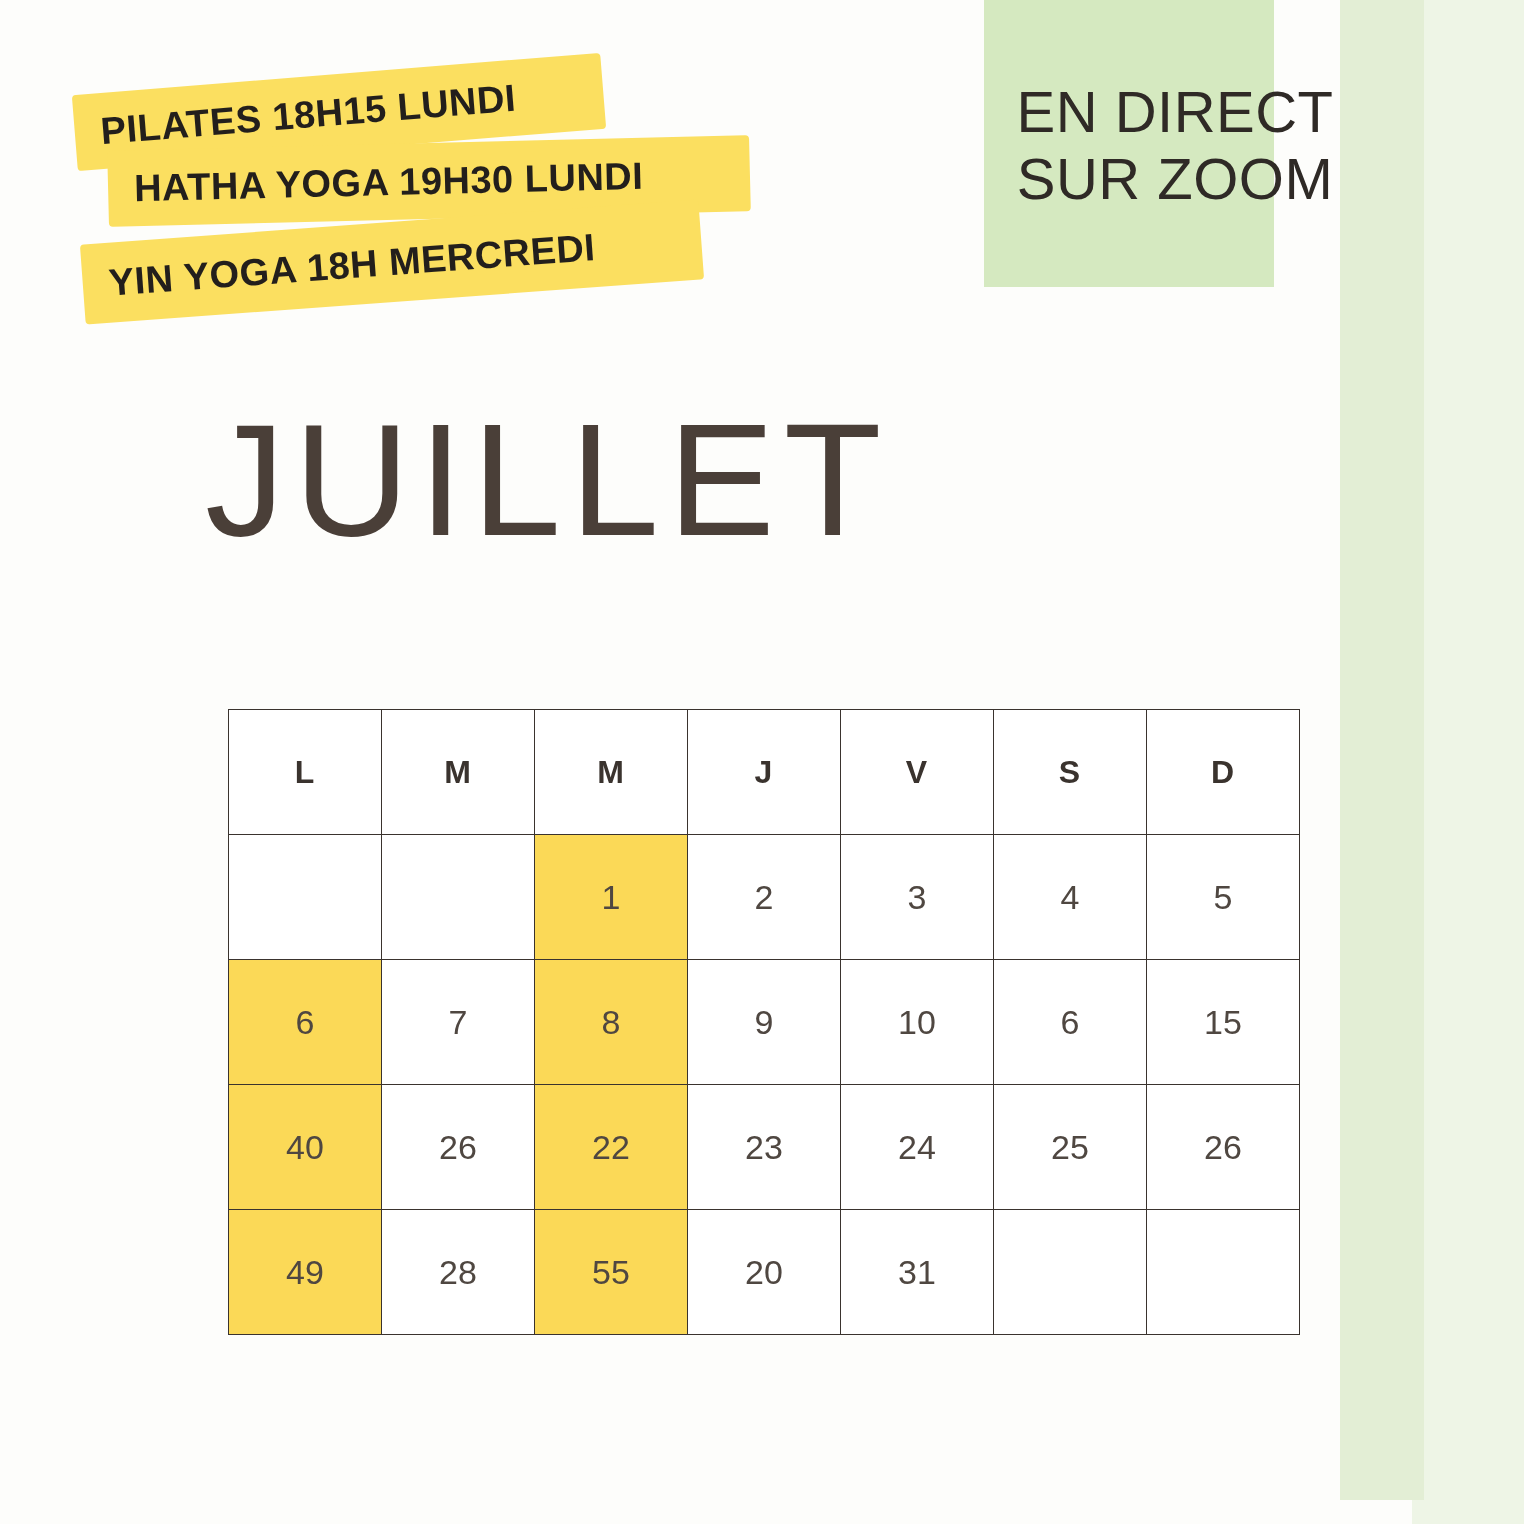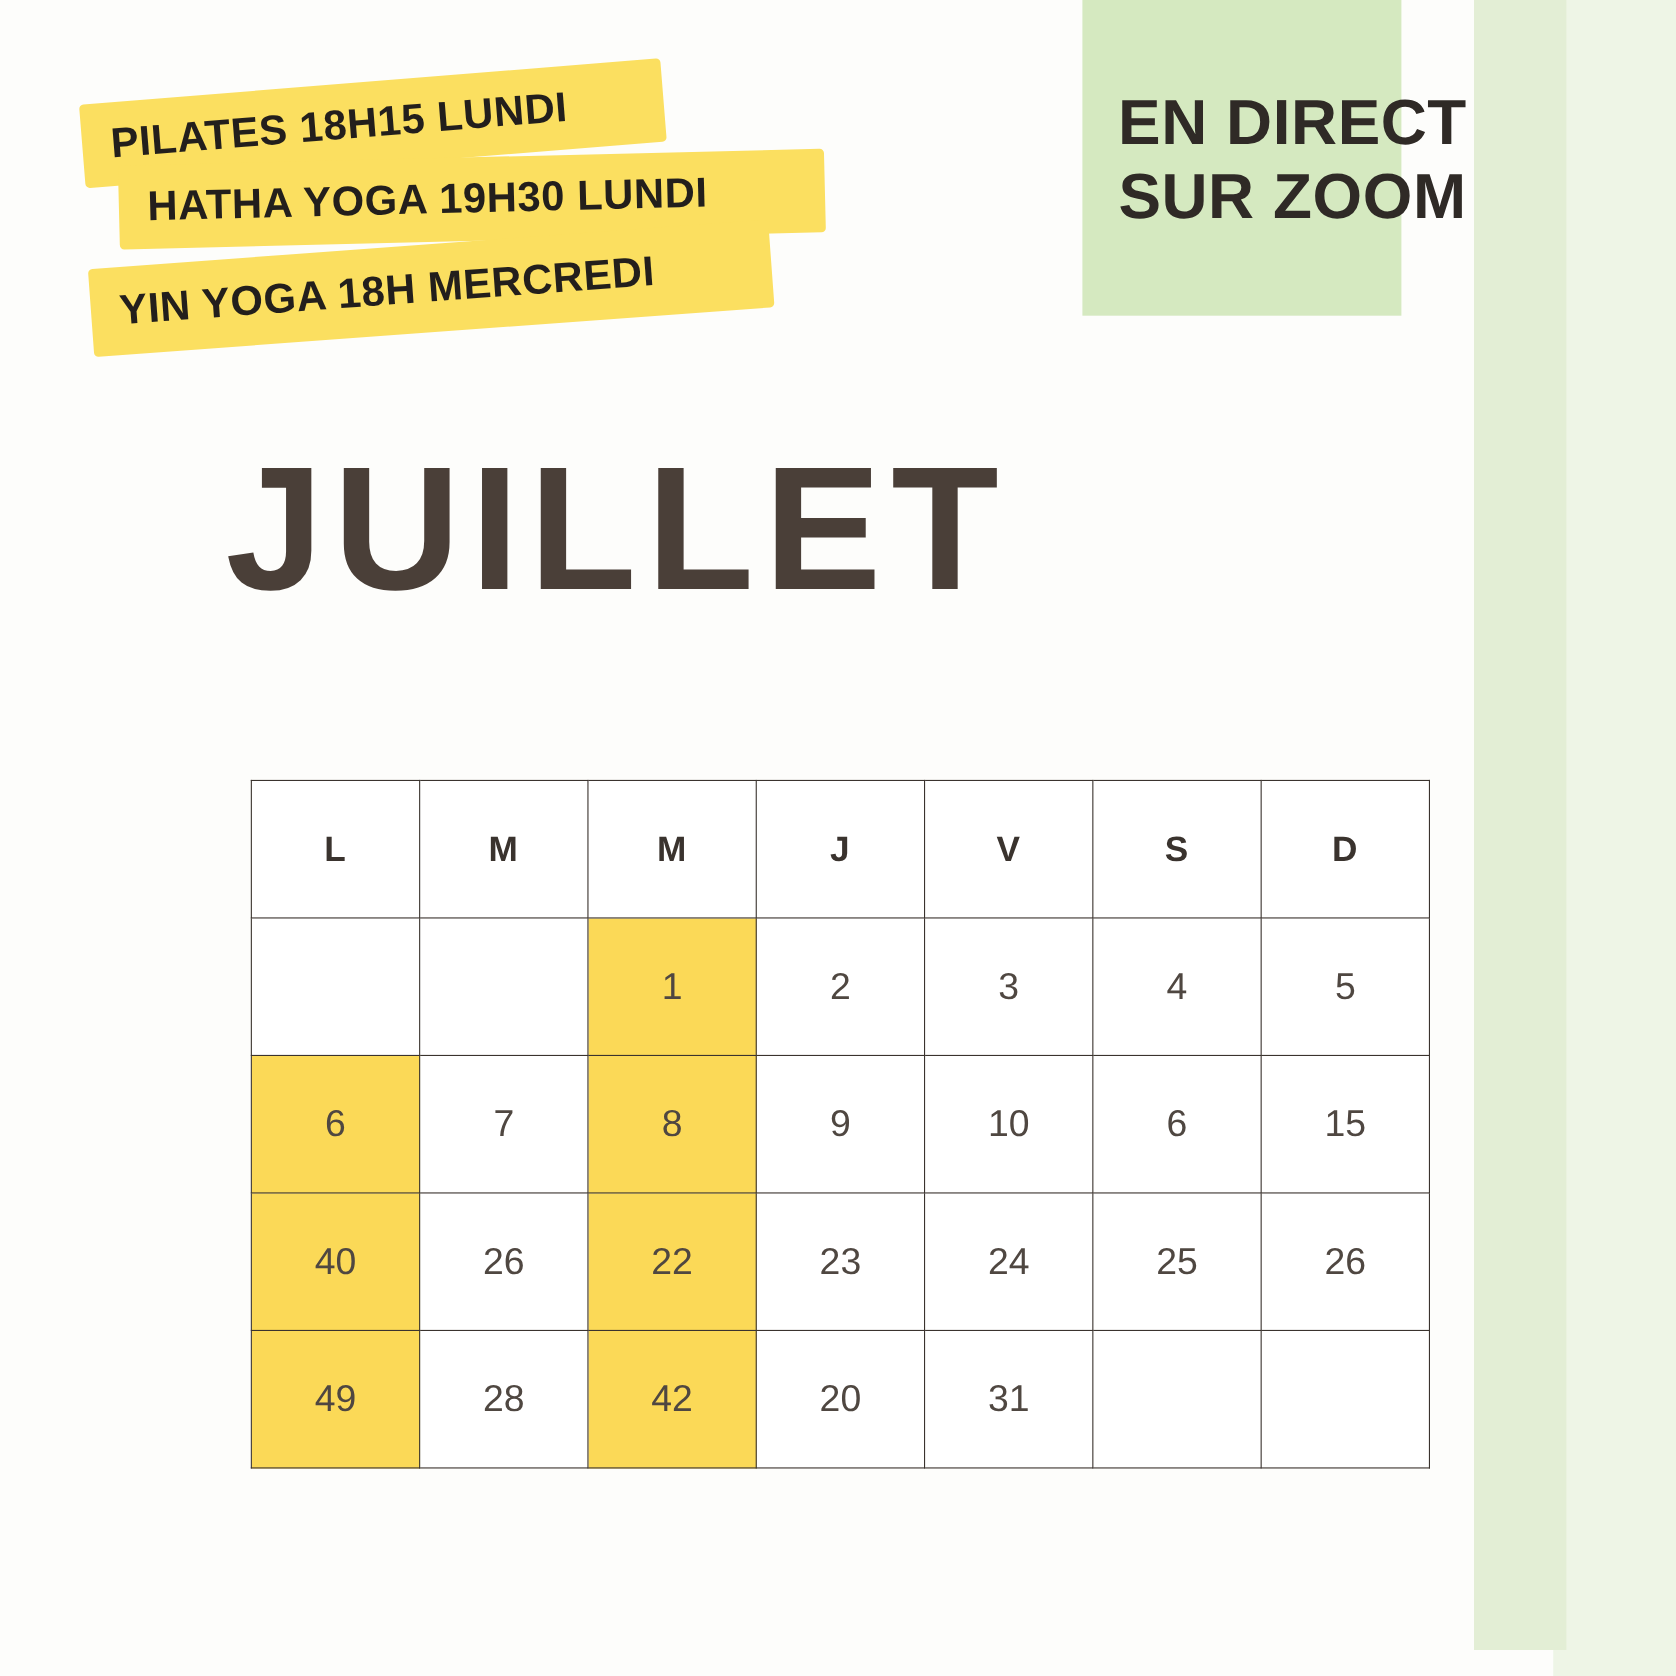--- a/index.html
+++ b/index.html
@@ -43,21 +43,21 @@
 
   
   .zoom-head {
     position: absolute;
     left: 960px;
     top: 78px;
     width: 430px;
     text-align: center;
     color: #2f2a26;
     font-size: 58px;
-    font-weight: 700;
+    font-weight: 400;
     line-height: 1.16;
     letter-spacing: 0.5px;
     z-index: 5;
   }
 
   
   .banner {
     position: absolute;
     background: #fbdf60;
     color: #231f1c;
@@ -95,21 +95,21 @@
     border-radius: 4px;
   }
 
   
   .month-title {
     position: absolute;
     left: 205px;
     top: 400px;
     color: #4a3f38;
     font-size: 160px;
-    font-weight: 700;
+    font-weight: 400;
     letter-spacing: 9px;
     line-height: 1;
   }
 
   
   .calendar {
     position: absolute;
     left: 228px;
     top: 709px;
     width: 1064px;
@@ -194,20 +194,20 @@
       <td>26</td>
       <td class="hl">22</td>
       <td>23</td>
       <td>24</td>
       <td>25</td>
       <td>26</td>
     </tr>
     <tr>
       <td class="hl">49</td>
       <td>28</td>
-      <td class="hl">42</td>
+      <td class="hl">55</td>
       <td>20</td>
       <td>31</td>
       <td></td>
       <td></td>
     </tr>
   </tbody>
 </table>
 
 </body></html>

